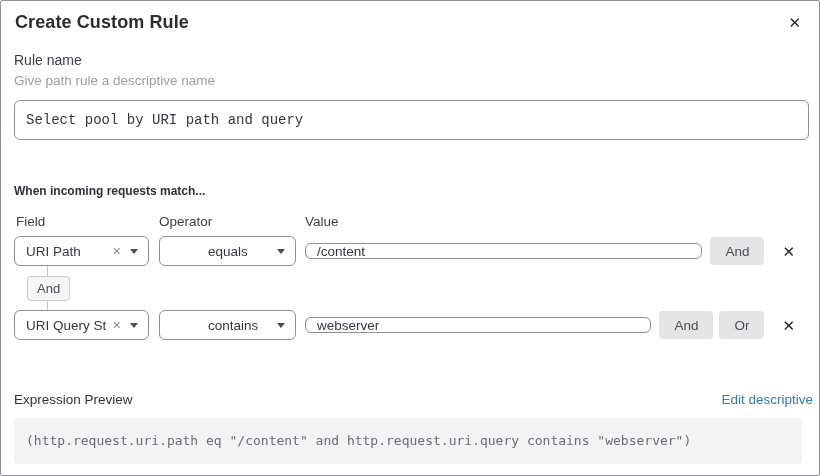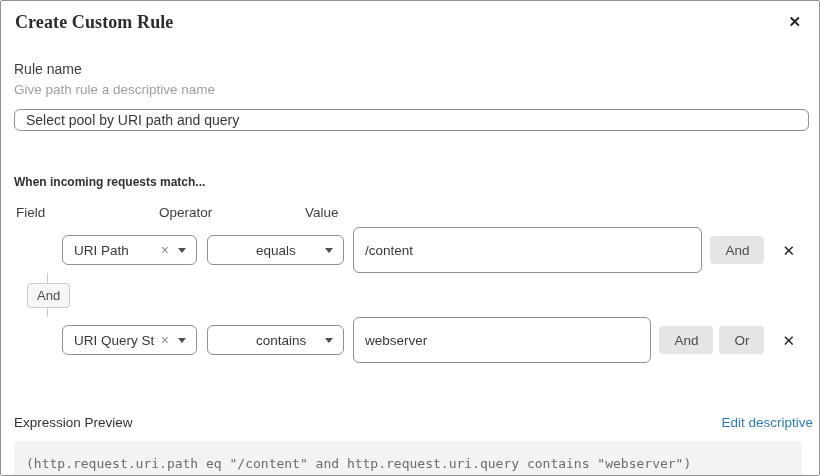--- a/index.html
+++ b/index.html
@@ -16,65 +16,64 @@
     border-radius: 2px;
     position: relative;
     overflow: hidden;
   }
   
   .header {
     display: flex;
     justify-content: space-between;
     align-items: flex-start;
     padding: 11px 16px 0 14px;
-    font-family: Liberation Serif, serif;
   }
   .title {
     font-size: 18px;
     font-weight: bold;
     color: #2d2d2d;
     letter-spacing: .1px;
   }
   .close-btn {
     font-size: 15px;
     font-weight: bold;
     color: #24282c;
     cursor: pointer;
     line-height: 1;
     padding: 3px 2px;
     background: none;
     border: none;
     font-family: inherit;
   }
   
-  .rule-name { margin-top: 28px; padding: 0 10px 0 13px; }
+  .rule-name { margin-top: 19px; padding: 0 10px 0 13px; }
   .section-label { font-size: 14px; color: #3a3d40; }
   .hint { font-size: 13.5px; color: #9da0a3; margin-top: 5px; }
   .text-input {
     display: block;
     width: 100%;
-    height: 22px;
+    height: 40px;
     margin-top: 12px;
     border: 1px solid #8e9094;
     border-radius: 6px;
     padding: 0 11px;
-    font-family: Liberation Sans, sans-serif;
+    font-family: Liberation Mono, monospace;
     font-size: 14px;
     color: #35383b;
     background: #fff;
     outline: none;
   }
   
   .match { margin-top: 44px; padding: 0 20px 0 13px; }
   .match-heading { font-size: 12px; font-weight: bold; color: #2f3235; }
   .col-labels { display: flex; margin-top: 16px; font-size: 13.5px; color: #3d4043; }
   .col-field { width: 145px; padding-left: 2px; }
   .col-operator { width: 146px; }
   .col-value { flex: 1; }
-  .crow { display: flex; align-items: center; margin-top: 7px; margin-left: 48px; }
+  .crow { display: flex; align-items: center; margin-top: 7px; }
   .select {
     height: 30px;
     border: 1px solid #8e9094;
     border-radius: 6px;
     background: #fff;
     display: flex;
     align-items: center;
     padding: 0 10px 0 11px;
     cursor: pointer;
   }
@@ -95,21 +94,21 @@
     cursor: pointer;
   }
   .caret {
     width: 0; height: 0;
     border-left: 4.5px solid transparent;
     border-right: 4.5px solid transparent;
     border-top: 5.5px solid #4c4f52;
   }
   .value-input {
     flex: 1;
-    height: 46px;
+    height: 16px;
     border: 1px solid #8e9094;
     border-radius: 6px;
     padding: 0 11px;
     font-family: inherit;
     font-size: 13.5px;
     color: #35383b;
     margin-right: 8px;
     outline: none;
     min-width: 0;
   }

